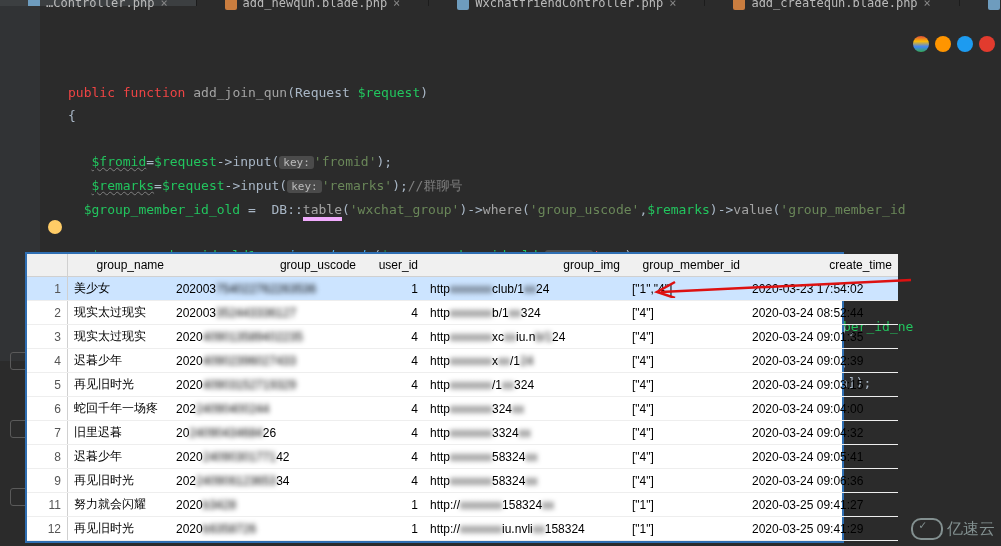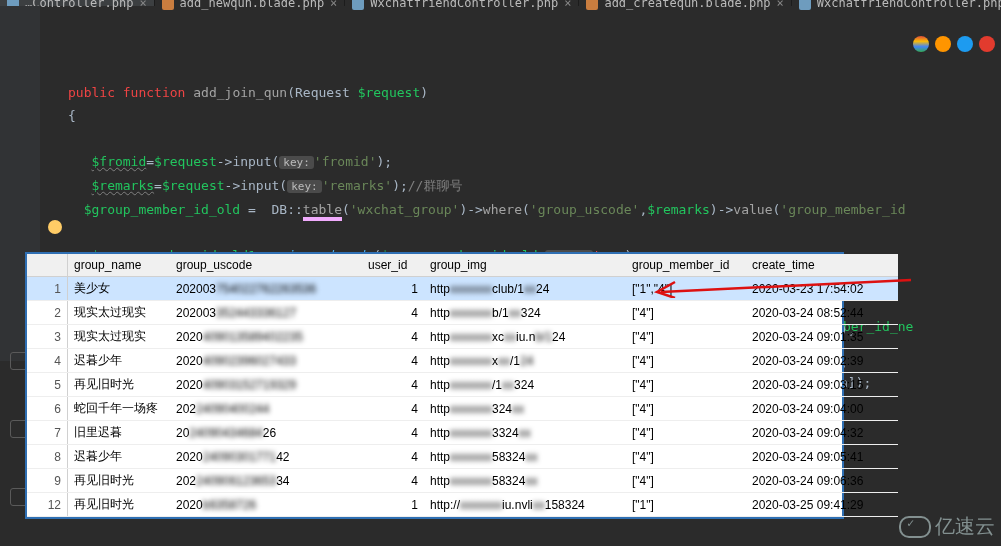--- a/index.html
+++ b/index.html
@@ -1,17 +1,17 @@
 <!DOCTYPE html>
 <html><head>
 <meta charset="utf-8">
 <style>
   html,body{margin:0;padding:0;width:1001px;height:546px;overflow:hidden;background:#2b2b2b;font-family:Consolas,Menlo,monospace;font-size:13px;color:#a9b7c6}
   .tabs{display:flex;height:6px;width:100%;position:relative}
-  .tab{display:flex;align-items:center;gap:6px;height:6px;padding:0 7px;font-size:12px;color:#bbb;border-right:1px solid #1c1c1c;white-space:nowrap}
+  .tab{display:flex;align-items:center;gap:6px;height:6px;padding:0 28px;font-size:12px;color:#bbb;border-right:1px solid #1c1c1c;white-space:nowrap}
   .tab.active{background:#3c3f41}
   .file-ico{width:12px;height:14px;background:#6e9cbe;border-radius:2px;position:relative;display:inline-block}
   .file-ico.orange{background:#c97d3f}
   .close-x{color:#888;font-size:12px}
   .code{position:relative;white-space:pre;line-height:23px;padding:6px 0 0 20px}
   .gutter{position:absolute;left:0;top:0;bottom:0;width:40px;background:#313335}
   .gutter-mark{position:absolute;left:10px;width:16px;height:16px;border:1px solid #5a5a5a;border-radius:3px}
   .bulb{position:absolute;left:48px;width:14px;height:14px;background:#ffcc66;border-radius:50%}
   .code-inner{margin-left:48px}
   .k-orange{color:#ef4444}
@@ -24,34 +24,34 @@
   .underline{border-bottom:4px solid #f0abfc}
   .wavy{text-decoration:underline wavy #808080;text-decoration-thickness:1px}
   .browser-badges{position:absolute;top:36px;right:6px;display:flex;gap:6px}
   .badge{width:16px;height:16px;border-radius:50%}
   .b1{background:linear-gradient(#dd4b39,#fbbc05,#4285f4,#34a853)}
   .b2{background:#ff9500}
   .b3{background:#1d9bf0}
   .b4{background:#e23b2e}
   .overlay-wrap{position:absolute;left:25px;top:252px;width:815px;border:2px solid #2f6fb3;background:#fff;color:#000;font-family:Arial,Helvetica,sans-serif;font-size:12px}
   .overlay-wrap table{border-collapse:collapse;width:100%;table-layout:fixed}
-  .overlay-wrap th{background:#f0f0f0;text-align:left;padding:4px 6px;font-weight:normal;border-bottom:1px solid #d0d0d0;white-space:nowrap;overflow:hidden}
+  .overlay-wrap th{background:#f0f0f0;text-align:right;padding:4px 6px;font-weight:normal;border-bottom:1px solid #d0d0d0;white-space:nowrap;overflow:hidden}
   .overlay-wrap td{padding:3px 6px;border-bottom:1px solid #eee;white-space:nowrap;overflow:hidden;text-overflow:clip}
   .overlay-wrap tr.sel td{background:#cce4ff}
   .rownum{width:28px;text-align:right;color:#555;border-right:1px solid #d0d0d0}
   .col-name{width:90px}
   .col-us{width:180px}
   .col-uid{width:50px;text-align:right}
   .col-img{width:190px}
   .col-mem{width:108px}
   .col-time{width:140px}
   .blur{filter:blur(2.5px);display:inline-block}
   .arrow{position:absolute;top:278px;left:653px;width:260px;height:20px;pointer-events:none}
   .arrow-line{stroke:#d11;stroke-width:2.5;fill:none}
-  .logo{position:absolute;right:6px;bottom:6px;display:flex;align-items:center;gap:4px;color:#9aa;font-size:20px;opacity:.8}
+  .logo{position:absolute;right:6px;bottom:6px;display:flex;align-items:center;gap:4px;color:#9aa;font-size:16px;opacity:.8}
   .cloud{width:28px;height:18px;border:2px solid #9aa;border-radius:10px;position:relative}
   .cloud:after{content:"✓";position:absolute;left:6px;top:-2px;font-size:12px;color:#9aa}
   .behind-code{position:absolute;left:840px;color:#a9b7c6;line-height:18px;font-size:13px}
 </style>
 </head>
 <body>
 
 <div class="tabs">
   <div class="tab active">
       <span class="file-ico"></span>
@@ -199,20 +199,29 @@
         <tr>
           <td class="rownum">9</td>
           <td>再见旧时光</td>
           <td>202<span class="blur">24090</span><span class="blur">6123653</span>34</td>
           <td class="col-uid" style="text-align:right">4</td>
           <td>http<span class="blur">xxxxxxx</span>58324<span class="blur">xx</span></td>
           <td>["4"]</td>
           <td>2020-03-24 09:06:36</td>
         </tr>
         <tr>
+          <td class="rownum">11</td>
+          <td>努力就会闪耀</td>
+          <td>2020<span class="blur">b</span><span class="blur">3428</span></td>
+          <td class="col-uid" style="text-align:right">1</td>
+          <td>http://<span class="blur">xxxxxxx</span>158324<span class="blur">xx</span></td>
+          <td>["1"]</td>
+          <td>2020-03-25 09:41:27</td>
+        </tr>
+        <tr>
           <td class="rownum">12</td>
           <td>再见旧时光</td>
           <td>2020<span class="blur">b</span><span class="blur">6358726</span></td>
           <td class="col-uid" style="text-align:right">1</td>
           <td>http://<span class="blur">xxxxxxx</span>iu.nvli<span class="blur">xx</span>158324</td>
           <td>["1"]</td>
           <td>2020-03-25 09:41:29</td>
         </tr>
       </tbody>
   </table>

